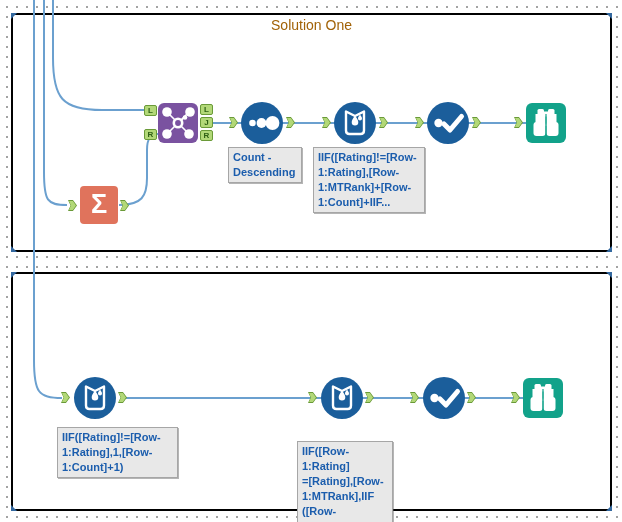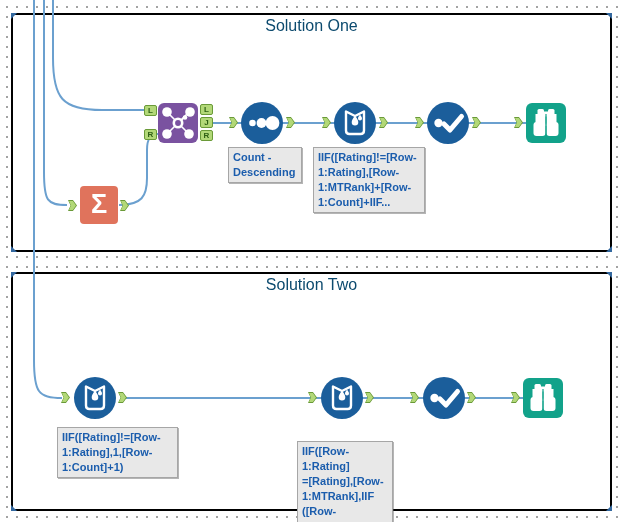--- a/index.html
+++ b/index.html
@@ -11,21 +11,21 @@
     font-family:"Liberation Sans",sans-serif;
   }
   .container{
     position:absolute;background:#ffffff;border:2px solid #000;
     box-sizing:border-box;z-index:1;
   }
   #container-one{left:11px;top:13px;width:601px;height:239px;}
   #container-two{left:11px;top:272px;width:601px;height:239px;}
   .container-title{
     position:absolute;top:2px;left:0;width:100%;text-align:center;
-    font-size:16px;color:#0c4a6e;
+    font-size:14px;color:#a16207;
   }
   .corner{position:absolute;width:6px;height:6px;background:#33689f;z-index:2;}
   .corner.tl{left:-2px;top:-2px;clip-path:polygon(0 0,100% 0,0 100%);}
   .corner.tr{right:-2px;top:-2px;clip-path:polygon(0 0,100% 0,100% 100%);}
   .corner.bl{left:-2px;bottom:-2px;clip-path:polygon(0 0,100% 100%,0 100%);}
   .corner.br{right:-2px;bottom:-2px;clip-path:polygon(100% 0,100% 100%,0 100%);}
   #wires{position:absolute;left:0;top:0;z-index:3;}
   .tool{position:absolute;z-index:6;}
   .tool-circle{width:42px;height:42px;border-radius:50%;background:#1b5e9b;}
   .tool-square{border-radius:6px;}
@@ -55,21 +55,20 @@
 <body>
 
 <div class="container" id="container-one">
   <div class="container-title">Solution One</div>
   <div class="corner tl"></div>
   <div class="corner tr"></div>
   <div class="corner bl"></div>
   <div class="corner br"></div>
 </div>
 <div class="container" id="container-two">
-  <div class="container-title">Solution Two</div>
   <div class="corner tl"></div>
   <div class="corner tr"></div>
   <div class="corner bl"></div>
   <div class="corner br"></div>
 </div>
 
 <svg id="wires" width="622" height="522">
   <g fill="none" stroke="#6ba0cf" stroke-width="2">
     <path d="M 34 0 L 34 360 C 34 392 38 398 62 398"></path>
     <path d="M 44 0 L 44 172 C 44 201 47 205 67 205"></path>

